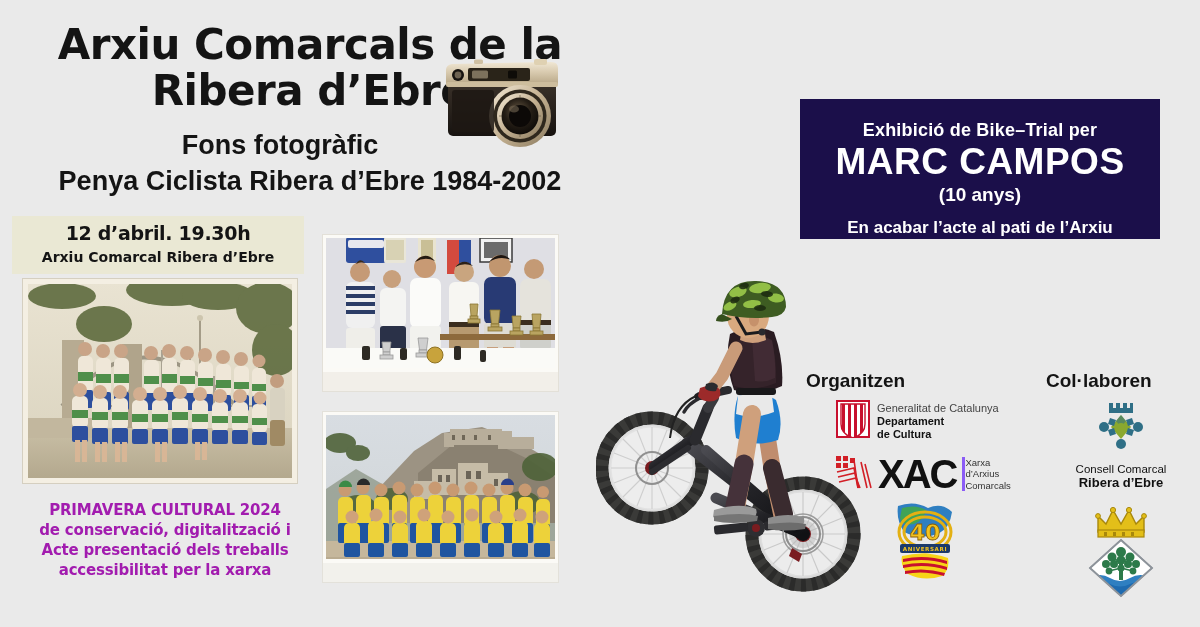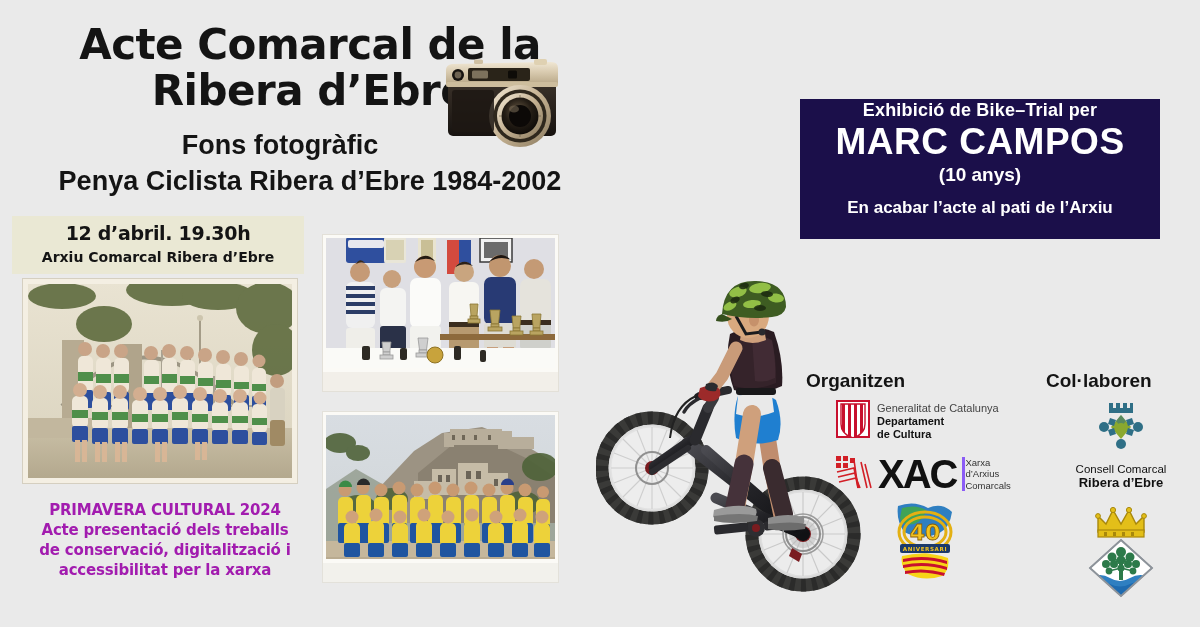--- a/index.html
+++ b/index.html
@@ -46,21 +46,21 @@
     position:absolute;left:438px;top:52px;width:128px;height:100px;
   }
 
   
   .bluebox{
     position:absolute;left:800px;top:99px;width:360px;height:140px;
     background:#1b0f4a;
     color:#fff;
     text-align:center;
     box-shadow:0 0 0 4px #eaeaea;
-    padding-top:0;
+    padding-top:20px;
     box-sizing:border-box;
   }
   .bb-l1{font-size:18px;font-weight:700;line-height:22px;letter-spacing:.2px;}
   .bb-l2{font-size:37px;font-weight:800;line-height:40px;letter-spacing:.5px;margin-top:1px;}
   .bb-l3{font-size:19px;font-weight:700;line-height:23px;margin-top:1px;}
   .bb-l4{font-size:17px;font-weight:700;line-height:21px;margin-top:11px;}
 
   
   .datebanner{
     position:absolute;left:12px;top:216px;width:292px;height:58px;
@@ -119,21 +119,21 @@
   .cc-text .c2{font-weight:800;font-size:13px;}
   .shield-wrap{text-align:center;margin-top:12px;}
 </style>
 </head>
 <body>
 
 <div class="poster">
 
   <div class="header">
     <div class="title-main">
-      <span class="l1">Acte Comarcal de la</span>
+      <span class="l1">Arxiu Comarcals de la</span>
       <span class="l2">Ribera d’Ebre</span>
     </div>
     <div class="subtitle">Fons fotogràfic</div>
     <div class="subtitle2">Penya Ciclista Ribera d’Ebre 1984-2002</div>
   </div>
 
   <div class="camera">
     <svg viewBox="0 0 128 100" width="128" height="100" aria-hidden="true">
       <defs>
         <linearGradient id="gTop" x1="0" y1="0" x2="0" y2="1">
@@ -627,22 +627,22 @@
       </g>
       <rect x="4" y="146" width="229" height="4" fill="#b9ab90"></rect>
       <rect x="4" y="149" width="229" height="22" fill="#f2f1ec"></rect>
       <rect x="2" y="2" width="233" height="148" fill="none" stroke="#fbfaf6" stroke-width="4"></rect>
       <rect x="0.5" y="0.5" width="236" height="171" fill="none" stroke="#e3e1da" stroke-width="1"></rect>
     </svg>
   </div>
 
   <div class="btext">
     <div class="bt-l1">PRIMAVERA CULTURAL 2024</div>
+    <div class="bt-l2">de conservació,  digitalització i</div>
     <div class="bt-l2">Acte presentació dels treballs</div>
-    <div class="bt-l2">de conservació,  digitalització i</div>
     <div class="bt-l2">accessibilitat per la xarxa</div>
   </div>
 
   <div class="rider">
     <svg viewBox="0 0 292 330" width="292" height="330" aria-hidden="true">
       <defs>
         <linearGradient id="frame" x1="0" y1="0" x2="1" y2="1">
           <stop offset="0%" stop-color="#4a4a50"></stop>
           <stop offset="50%" stop-color="#232327"></stop>
           <stop offset="100%" stop-color="#111114"></stop>

